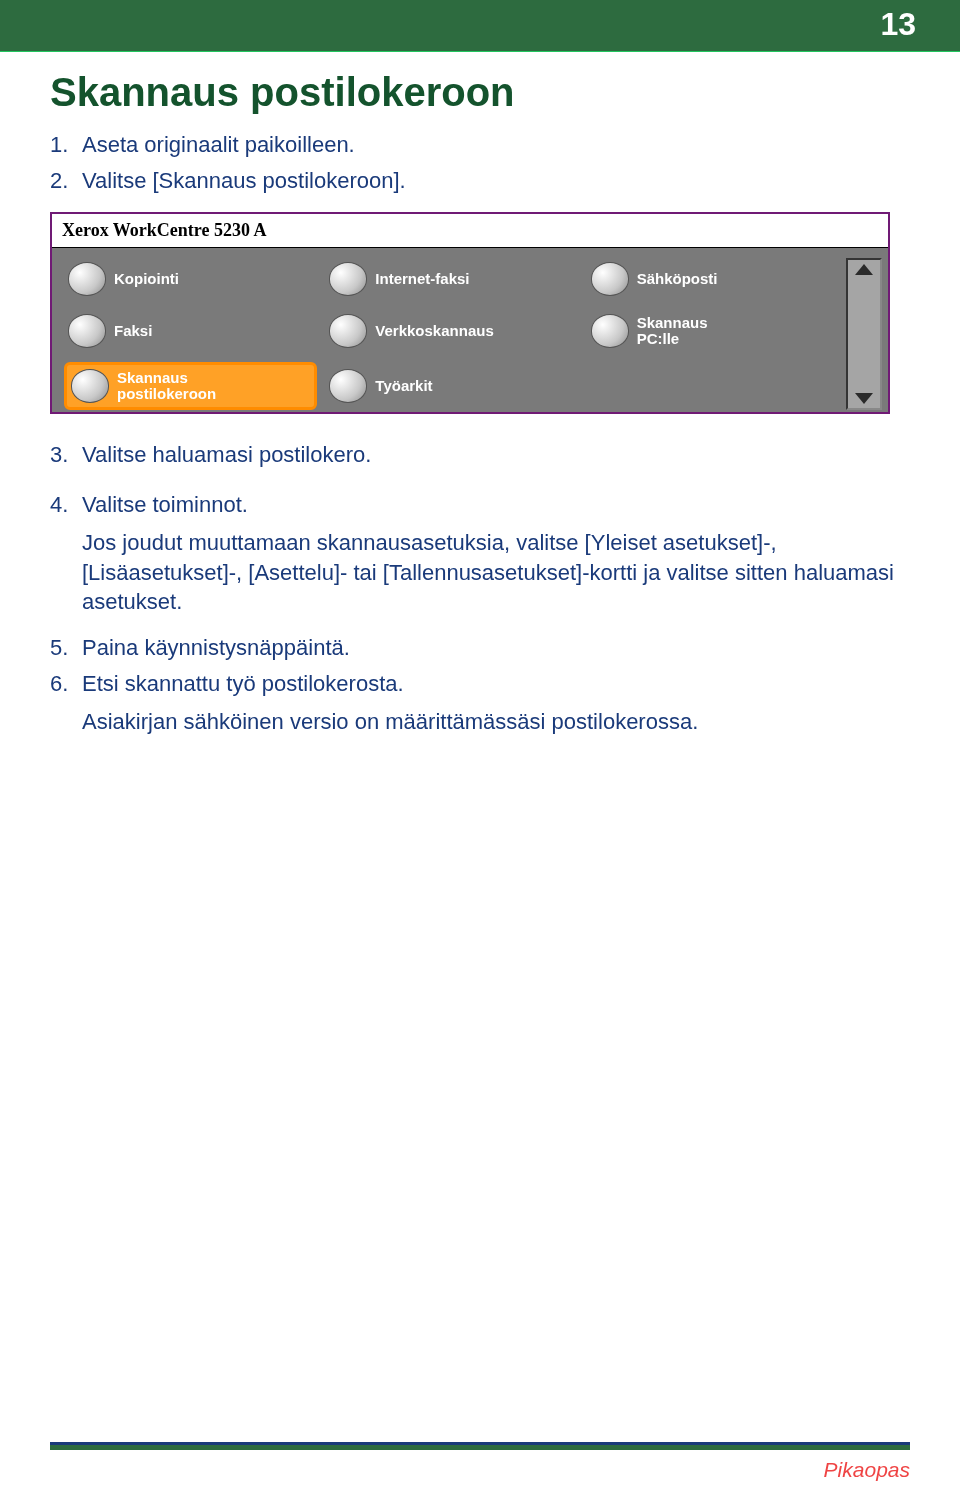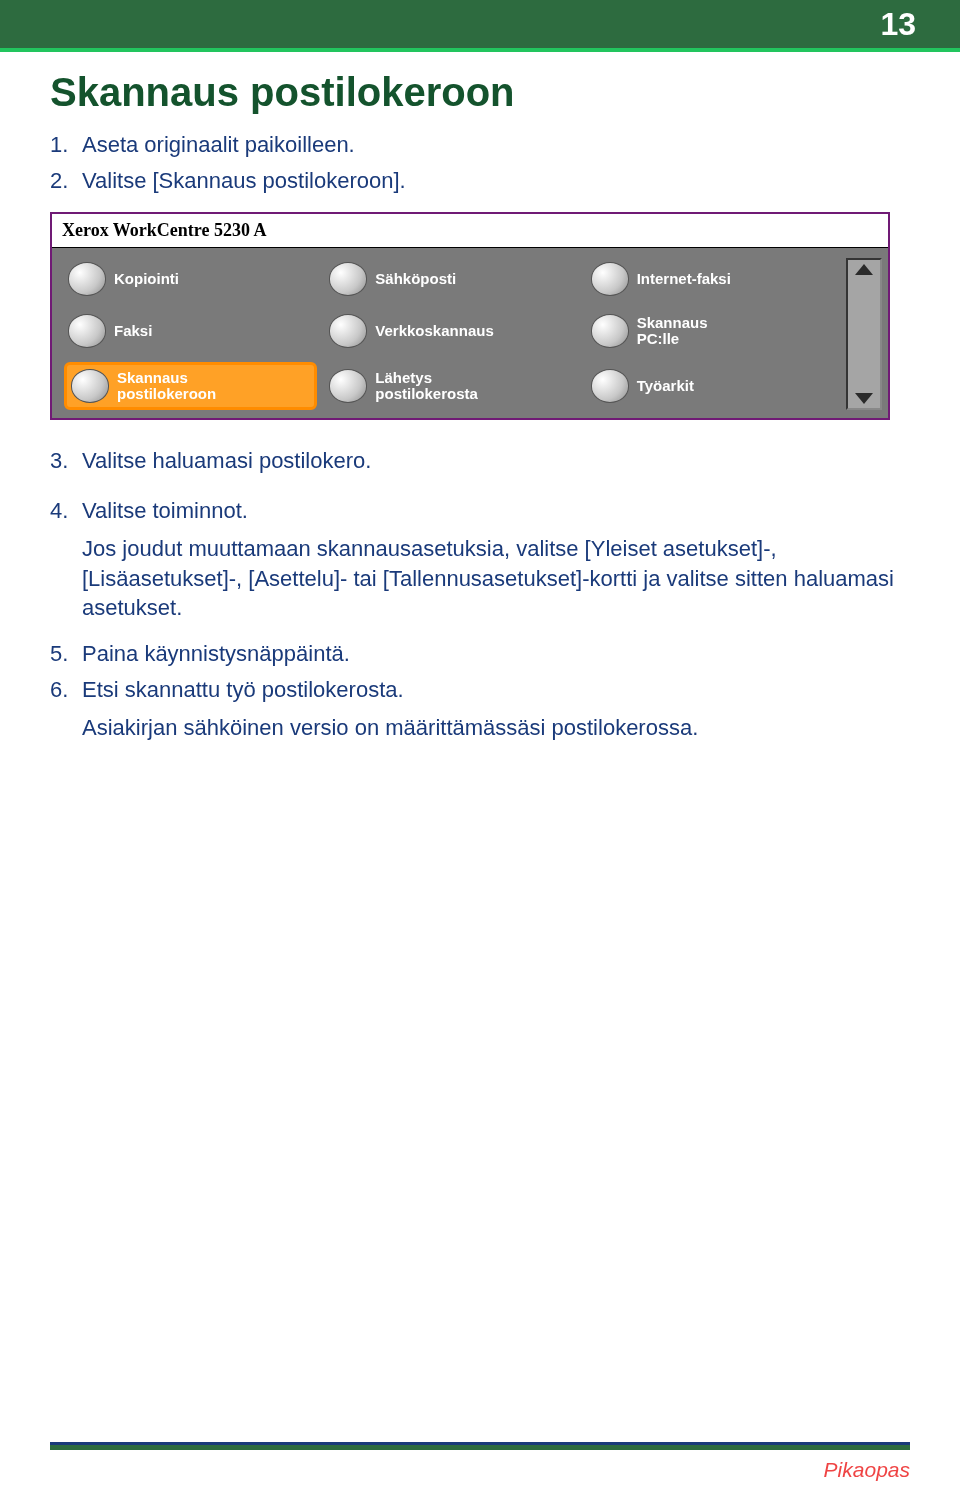--- a/index.html
+++ b/index.html
@@ -8,21 +8,21 @@
     height: 1500px;
     background: #ffffff;
     font-family: Arial, Helvetica, sans-serif;
     color: #1a3a7a;
     position: relative;
   }
   .header-bar {
     background: #2d6b3f;
     height: 52px;
     width: 100%;
-    border-bottom: 4px solid #22c55e;
+    border-bottom: 1px solid #22c55e;
     position: relative;
   }
   .page-number {
     position: absolute;
     right: 44px;
     top: 6px;
     color: #fff;
     font-size: 32px;
     font-weight: bold;
   }
@@ -69,21 +69,21 @@
     border-bottom: 1px solid #000;
     padding: 6px 10px;
     font-family: "Times New Roman", serif;
     font-weight: bold;
     font-size: 18px;
     color: #000;
   }
   .ss-body {
     display: flex;
     background: #7a7a7a;
-    padding: 10px 6px 8px 12px;
+    padding: 10px 6px 2px 12px;
   }
   .ss-grid {
     flex: 1;
     display: grid;
     grid-template-columns: 1fr 1fr 1fr;
     column-gap: 8px;
     row-gap: 10px;
     padding-right: 6px;
   }
   .ss-cell {
@@ -167,45 +167,41 @@
   <div class="screenshot-outer">
     <div class="ss-title">Xerox WorkCentre 5230 A</div>
     <div class="ss-body">
       <div class="ss-grid">
         <div class="ss-cell">
           <span class="ss-icon"></span>
           <span class="label">Kopiointi</span>
         </div>
         <div class="ss-cell">
           <span class="ss-icon"></span>
+          <span class="label">Internet-faksi</span>
+        </div>
+        <div class="ss-cell">
+          <span class="ss-icon"></span>
           <span class="label">Sähköposti</span>
         </div>
         <div class="ss-cell">
           <span class="ss-icon"></span>
-          <span class="label">Internet-faksi</span>
-        </div>
-        <div class="ss-cell">
-          <span class="ss-icon"></span>
           <span class="label">Faksi</span>
         </div>
         <div class="ss-cell">
           <span class="ss-icon"></span>
           <span class="label">Verkkoskannaus</span>
         </div>
         <div class="ss-cell">
           <span class="ss-icon"></span>
           <span class="label">Skannaus<br>PC:lle</span>
         </div>
         <div class="ss-cell highlight">
           <span class="ss-icon"></span>
           <span class="label">Skannaus<br>postilokeroon</span>
-        </div>
-        <div class="ss-cell">
-          <span class="ss-icon"></span>
-          <span class="label">Lähetys<br>postilokerosta</span>
         </div>
         <div class="ss-cell">
           <span class="ss-icon"></span>
           <span class="label">Työarkit</span>
         </div>
       </div>
       <div class="ss-scroll">
         <div class="arrow up"></div>
         <div class="arrow down"></div>
       </div>

